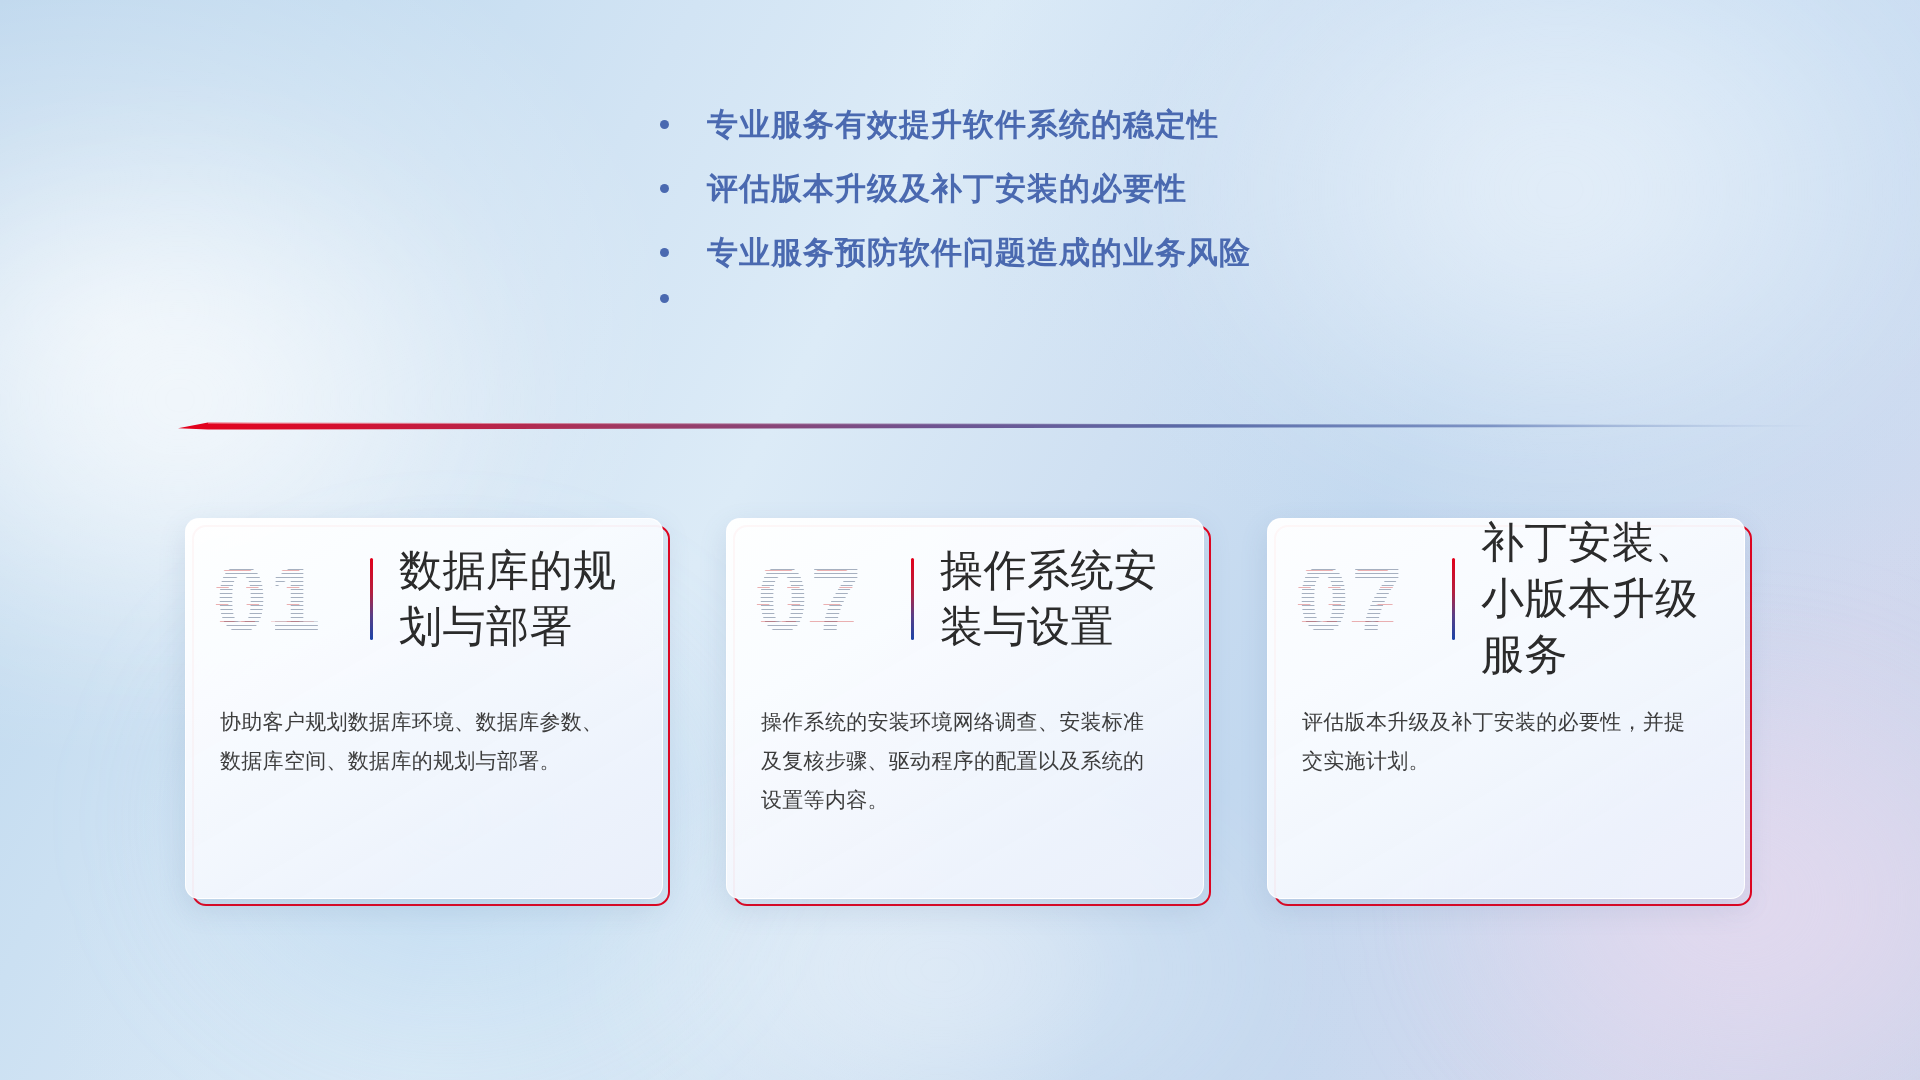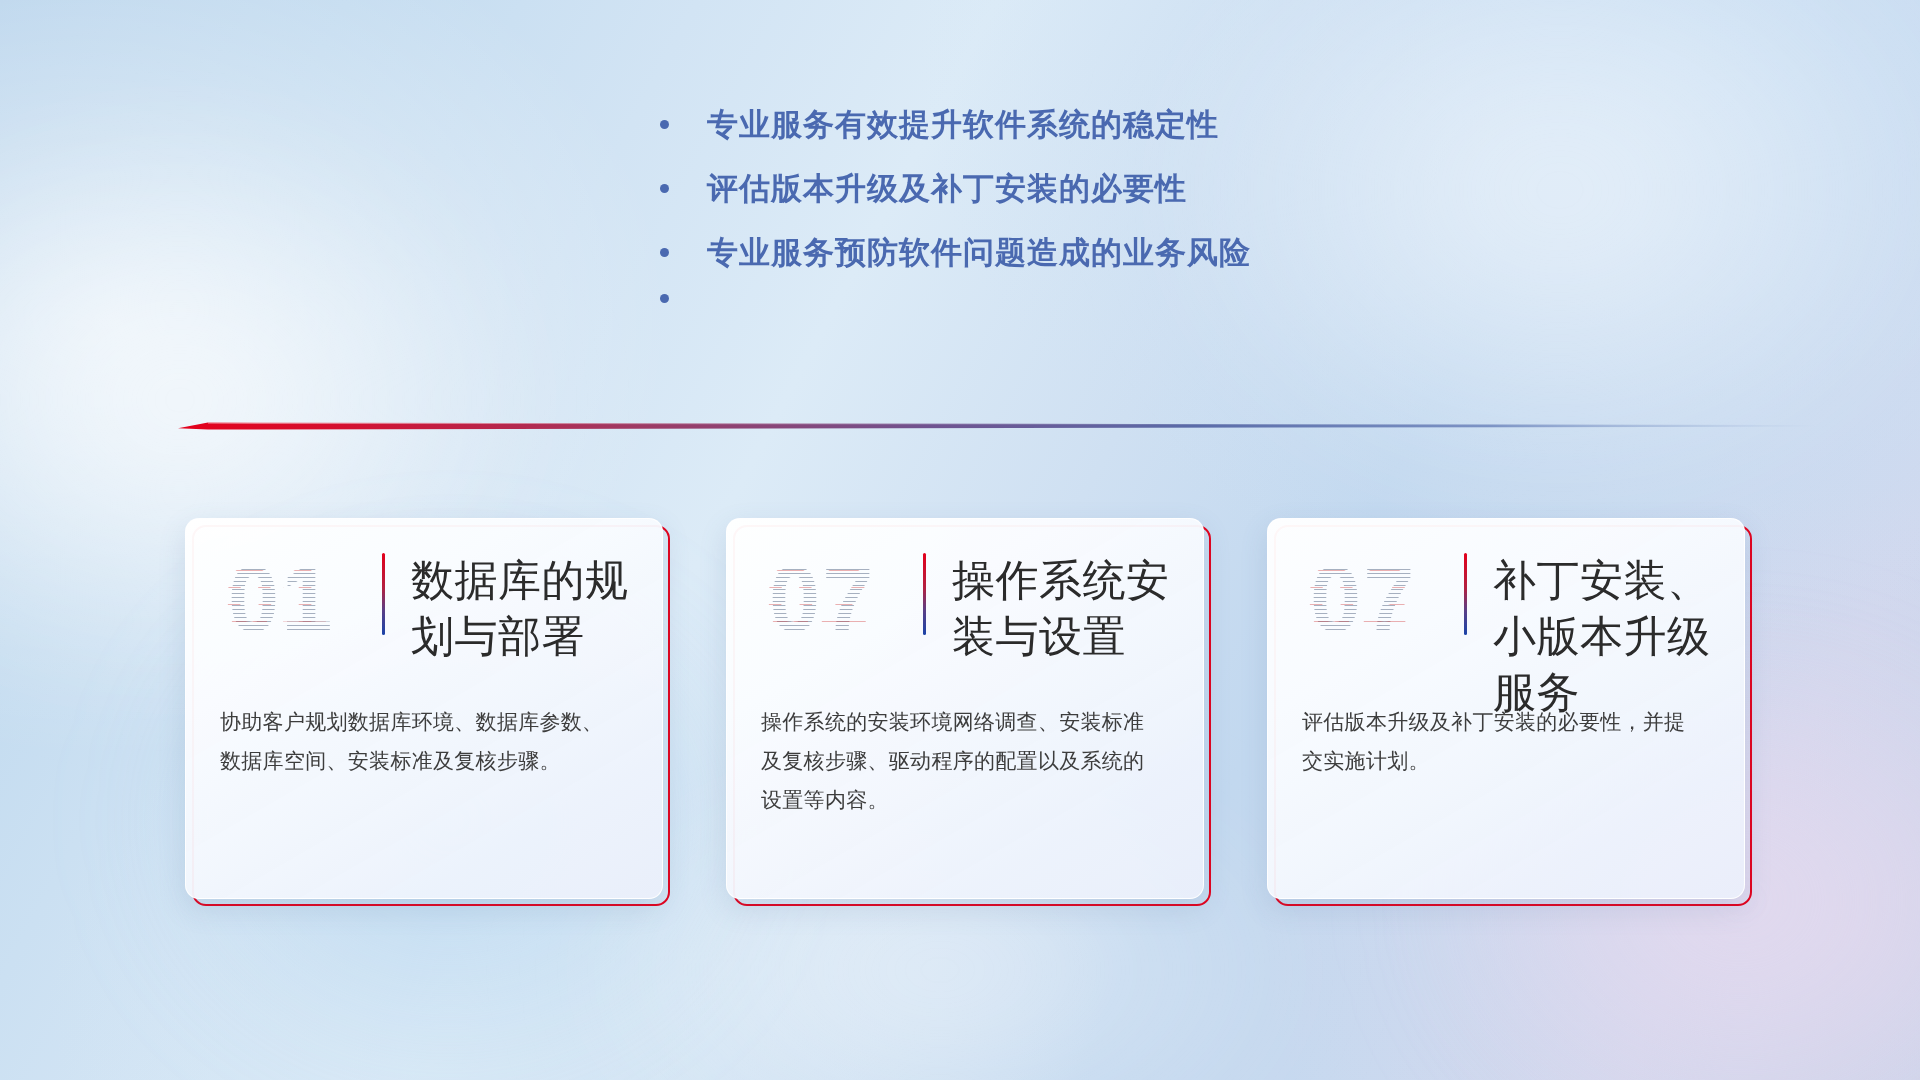--- a/index.html
+++ b/index.html
@@ -134,22 +134,22 @@
         rgba(250,252,255,0.97) 30%,
         rgba(243,247,253,0.96) 58%,
         rgba(238,243,252,0.95) 78%,
         rgba(234,239,250,0.95) 100%);
     border: 1px solid rgba(255,255,255,0.95);
     box-shadow: 0 10px 28px rgba(90,120,160,0.16);
     overflow: hidden;
   }
   .card-head {
     display: flex;
-    align-items: flex-start;
-    padding: 34px 0 0 42px;
+    align-items: center;
+    padding: 34px 0 0 30px;
     height: 126px;
     box-sizing: border-box;
   }
   
   .card-number {
     position: relative;
     font-size: 92px;
     font-weight: 700;
     letter-spacing: 2px;
     line-height: 1;
@@ -266,21 +266,21 @@
   <div id="cards">
 
     <div class="card-wrap">
       <div class="card-accent"></div>
       <div class="card">
         <div class="card-head">
           <div class="card-number" data-ghost="01">01</div>
           <div class="card-rule"></div>
           <div class="card-title">数据库的规划与部署</div>
         </div>
-        <div class="card-body">协助客户规划数据库环境、数据库参数、数据库空间、安装标准及复核步骤。</div>
+        <div class="card-body">协助客户规划数据库环境、数据库参数、数据库空间、数据库的规划与部署。</div>
       </div>
     </div>
 
     <div class="card-wrap">
       <div class="card-accent"></div>
       <div class="card">
         <div class="card-head">
           <div class="card-number" data-ghost="02">07</div>
           <div class="card-rule"></div>
           <div class="card-title">操作系统安装与设置</div>

